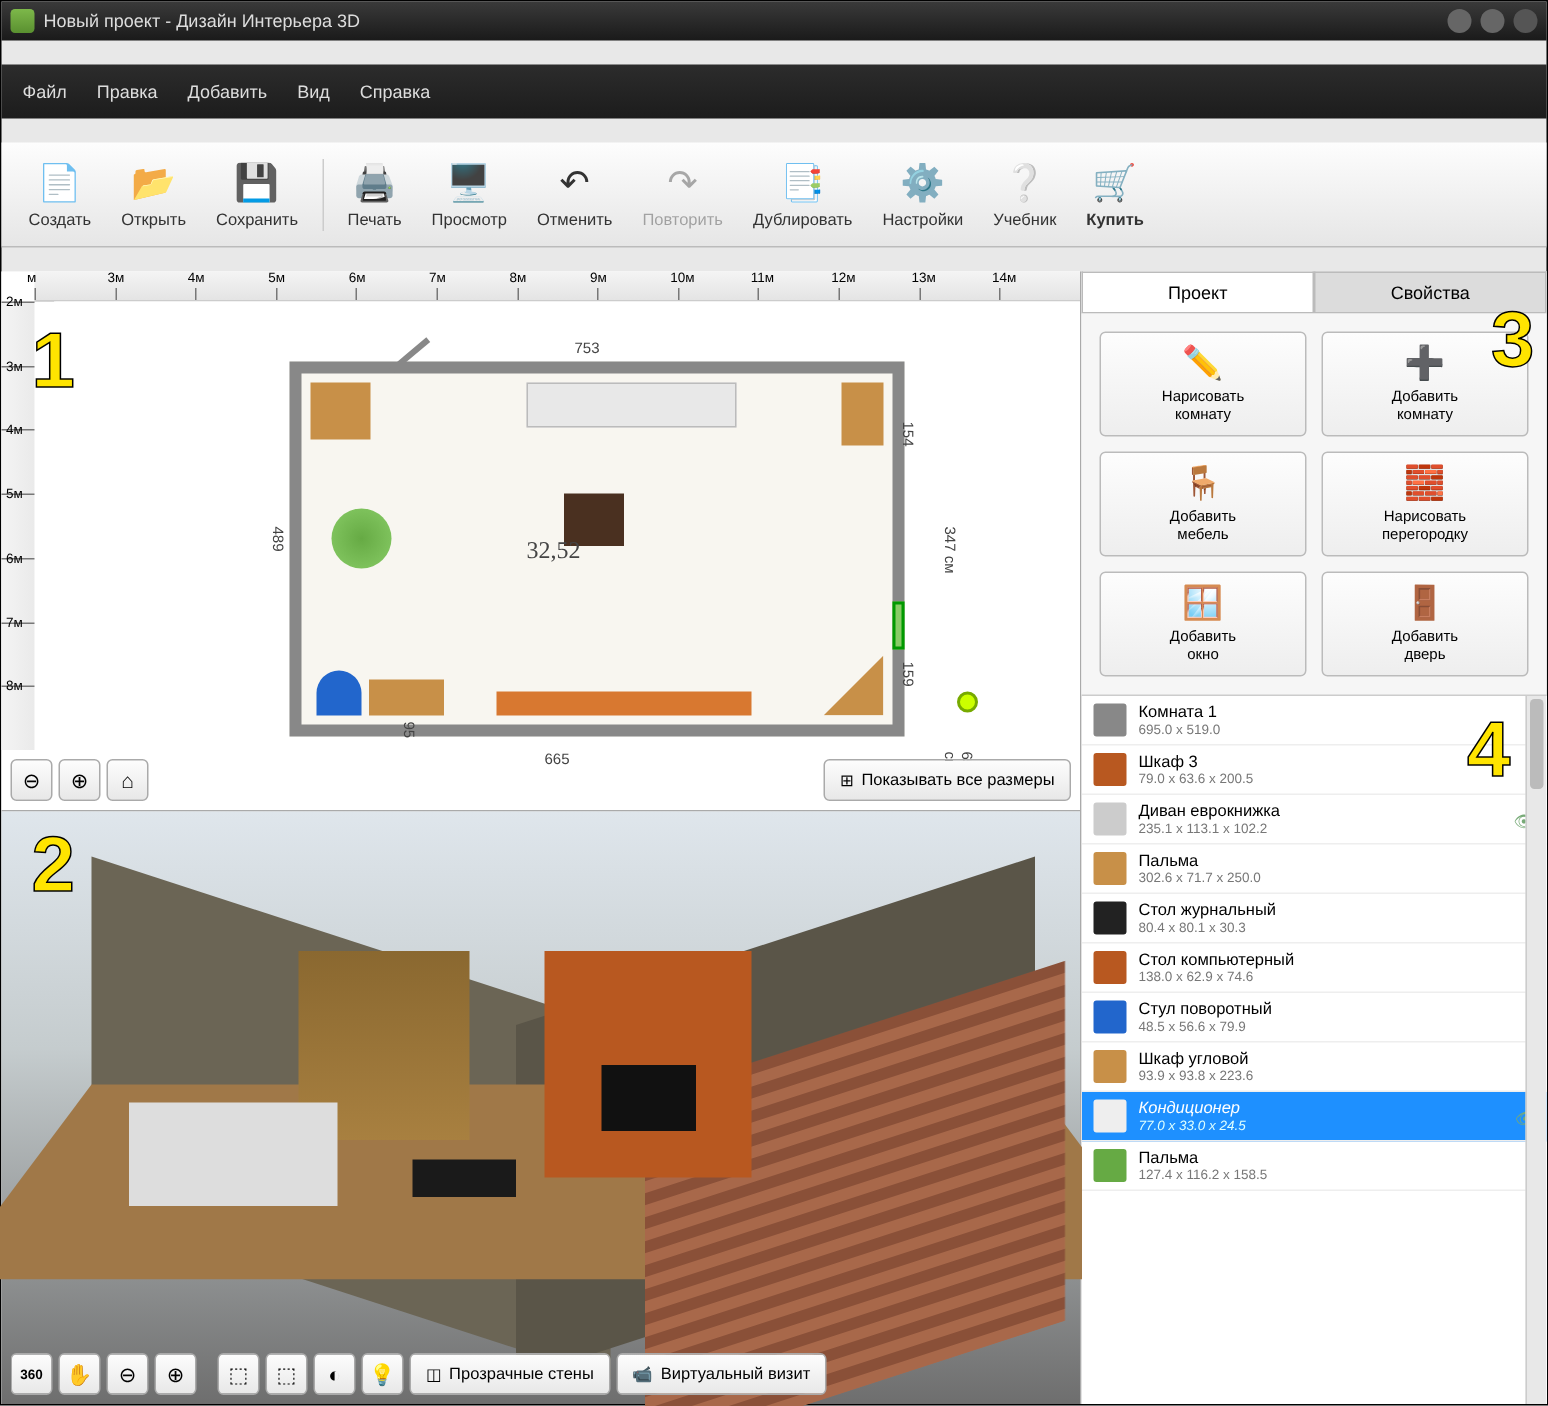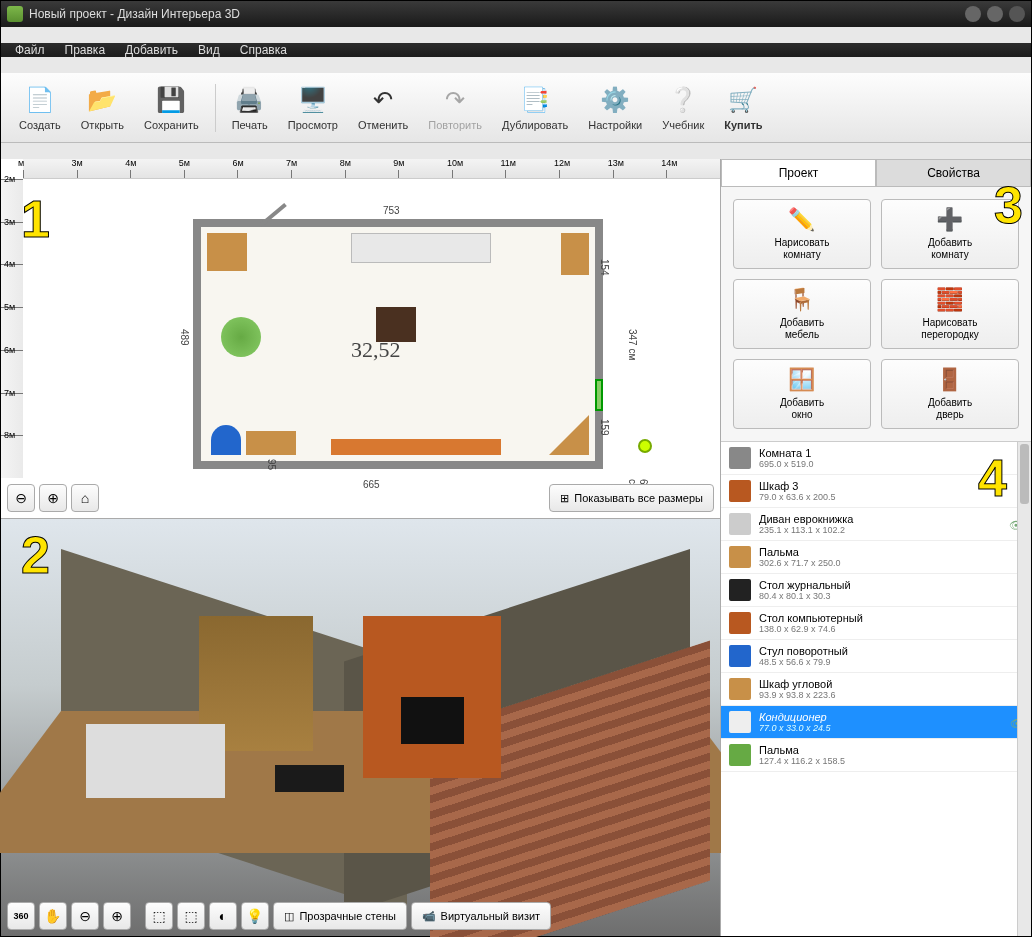--- a/index.html
+++ b/index.html
@@ -2,21 +2,21 @@
 <html><head>
 <meta charset="utf-8">
 <style>
 * { margin: 0; padding: 0; box-sizing: border-box; font-family: Tahoma, Arial, sans-serif; }
 body { background: #333; width: 1032px; height: 937px; overflow: hidden; }
 .window { width: 1032px; height: 937px; background: #e8e8e8; border: 1px solid #000; display: flex; flex-direction: column; gap: 16px; }
 .titlebar { height: 26px; background: linear-gradient(#3a3a3a,#1a1a1a); color: #ddd; display: flex; align-items: center; padding: 0 6px; font-size: 12px; }
 .titlebar .icon { width: 16px; height: 16px; background: linear-gradient(#7db84a,#5a9030); border-radius: 3px; margin-right: 6px; }
 .titlebar .spacer { flex: 1; }
 .win-btn { width: 16px; height: 16px; border-radius: 8px; margin-left: 6px; background: #666; }
-.menubar { height: 14px; background: linear-gradient(#2c2c2c,#1c1c1c); color: #ddd; display: flex; align-items: center; padding: 0 4px; font-size: 12px; }
+.menubar { height: 36px; background: linear-gradient(#2c2c2c,#1c1c1c); color: #ddd; display: flex; align-items: center; padding: 0 4px; font-size: 12px; }
 .menubar .item { padding: 2px 10px; cursor: pointer; }
 .toolbar { height: 70px; background: linear-gradient(#fdfdfd,#e6e6e6); border-bottom: 1px solid #bbb; display: flex; align-items: center; padding: 4px 8px; }
 .tool-btn { display: flex; flex-direction: column; align-items: center; padding: 2px 10px; font-size: 11px; color: #333; cursor: pointer; }
 .tool-btn .ico { width: 32px; height: 32px; margin-bottom: 3px; display: flex; align-items: center; justify-content: center; font-size: 24px; }
 .tool-sep { width: 1px; height: 48px; background: #ccc; margin: 0 6px; }
 .workspace { flex: 1; display: flex; background: #f0f0f0; }
 .left-col { flex: 1; display: flex; flex-direction: column; border-right: 1px solid #aaa; }
 .right-col { width: 310px; display: flex; flex-direction: column; background: #f6f6f6; }
 
 
@@ -207,21 +207,21 @@
             <div class="furn" style="left:60px;top:-4px;width:32px;height:4px;background:#888;transform:rotate(-40deg);transform-origin:left"></div>
             <div class="furn" style="left:150px;top:6px;width:140px;height:30px;background:#e8e8e8;border:1px solid #bbb;"></div>
             <div class="furn" style="right:6px;top:6px;width:28px;height:42px;background:#c89048;"></div>
             <div class="furn" style="left:175px;top:80px;width:40px;height:35px;background:#4a3020;"></div>
             <div class="furn" style="left:20px;top:90px;width:40px;height:40px;border-radius:50%;background:radial-gradient(#6a4,#8c6);"></div>
             <div class="furn" style="left:10px;bottom:6px;width:30px;height:30px;background:#2266cc;border-radius:50% 50% 0 0;"></div>
             <div class="furn" style="left:45px;bottom:6px;width:50px;height:24px;background:#c89048;"></div>
             <div class="furn" style="left:130px;bottom:6px;width:170px;height:16px;background:#d87830;"></div>
             <div class="furn" style="right:6px;bottom:6px;width:40px;height:40px;background:#c89048;clip-path:polygon(0 100%,100% 100%,100% 0);"></div>
             <div class="furn" style="right:-8px;bottom:50px;width:8px;height:32px;background:#8c6;border:2px solid #090;"></div>
-            <span class="dim-lbl" style="left:150px;top:110px;font-size:22px;font-family:serif;">32,52</span>
+            <span class="dim-lbl" style="left:150px;top:110px;font-size:16px;font-family:serif;">32,52</span>
           </div>
           <span class="dim-lbl" style="left:360px;top:26px">753</span>
           <span class="dim-lbl" style="left:604px;top:150px;writing-mode:vertical-rl">347 см</span>
           <span class="dim-lbl" style="left:576px;top:80px;writing-mode:vertical-rl">154</span>
           <span class="dim-lbl" style="left:340px;top:300px">665</span>
           <span class="dim-lbl" style="left:576px;top:240px;writing-mode:vertical-rl">159</span>
           <span class="dim-lbl" style="left:604px;top:300px;writing-mode:vertical-rl">65 см</span>
           <span class="dim-lbl" style="left:156px;top:150px;writing-mode:vertical-rl">489</span>
           <span class="dim-lbl" style="left:243px;top:280px;writing-mode:vertical-rl">95</span>
           <div style="position:absolute;left:615px;top:260px;width:14px;height:14px;border-radius:50%;background:#cf0;border:2px solid #7a0;"></div>

